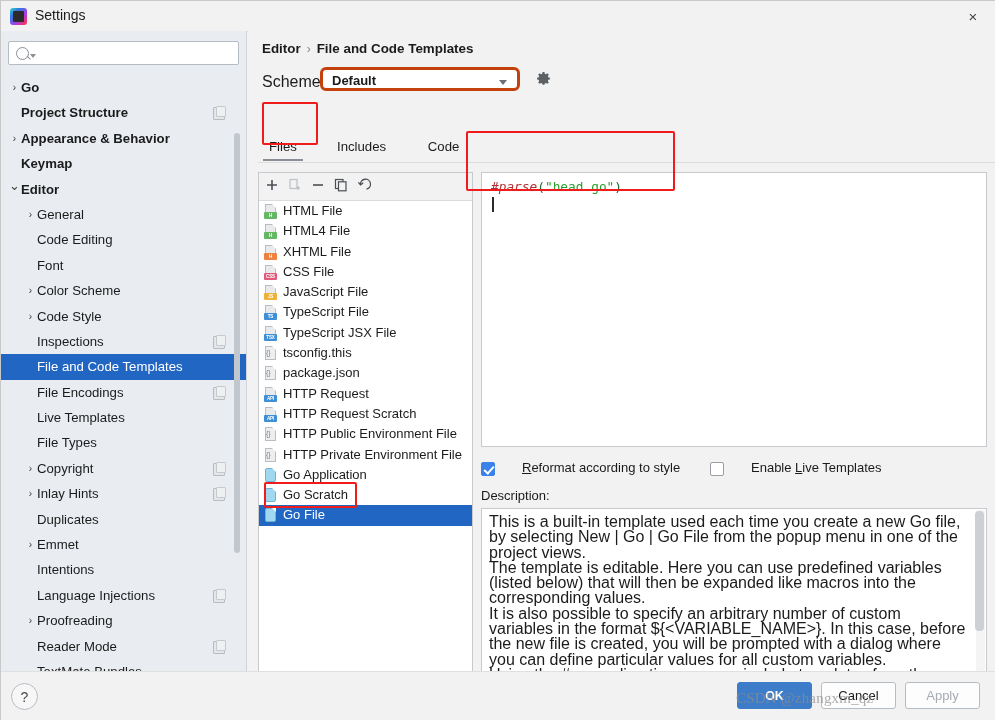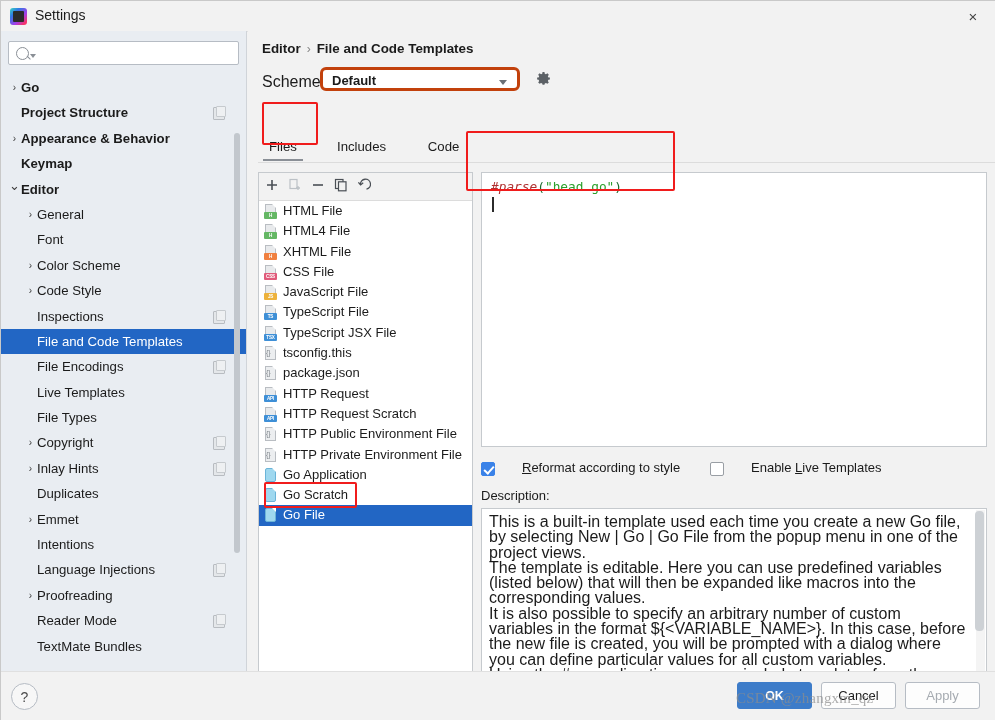--- a/index.html
+++ b/index.html
@@ -126,20 +126,21 @@
       <div class="search-caret"></div>
       <input class="search-input" type="text" placeholder="" style="">
     </div>
     <div class="tree" id="tree">
         <div class="trow ind0 bold"><span class="arrow">›</span><span class="lbl">Go</span></div>
         <div class="trow ind0 bold"><span class="arrow none">›</span><span class="lbl">Project Structure</span><span class="copyico"></span></div>
         <div class="trow ind0 bold"><span class="arrow">›</span><span class="lbl">Appearance &amp; Behavior</span></div>
         <div class="trow ind0 bold"><span class="arrow none">›</span><span class="lbl">Keymap</span></div>
         <div class="trow ind0 bold"><span class="arrow" style="font-size: 13px; top: -4px;">⌄</span><span class="lbl">Editor</span></div>
         <div class="trow ind1"><span class="arrow">›</span><span class="lbl">General</span></div>
+        <div class="trow ind1"><span class="arrow none">›</span><span class="lbl">Code Editing</span></div>
         <div class="trow ind1"><span class="arrow none">›</span><span class="lbl">Font</span></div>
         <div class="trow ind1"><span class="arrow">›</span><span class="lbl">Color Scheme</span></div>
         <div class="trow ind1"><span class="arrow">›</span><span class="lbl">Code Style</span></div>
         <div class="trow ind1"><span class="arrow none">›</span><span class="lbl">Inspections</span><span class="copyico"></span></div>
         <div class="trow ind1 sel"><span class="arrow none">›</span><span class="lbl">File and Code Templates</span></div>
         <div class="trow ind1"><span class="arrow none">›</span><span class="lbl">File Encodings</span><span class="copyico"></span></div>
         <div class="trow ind1"><span class="arrow none">›</span><span class="lbl">Live Templates</span></div>
         <div class="trow ind1"><span class="arrow none">›</span><span class="lbl">File Types</span></div>
         <div class="trow ind1"><span class="arrow">›</span><span class="lbl">Copyright</span><span class="copyico"></span></div>
         <div class="trow ind1"><span class="arrow">›</span><span class="lbl">Inlay Hints</span><span class="copyico"></span></div>

